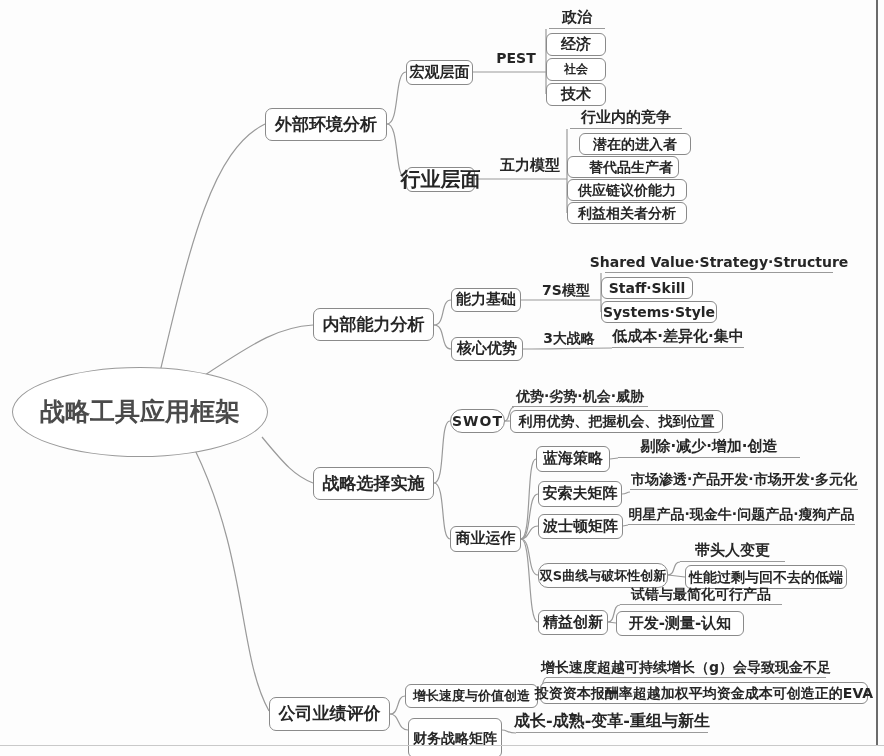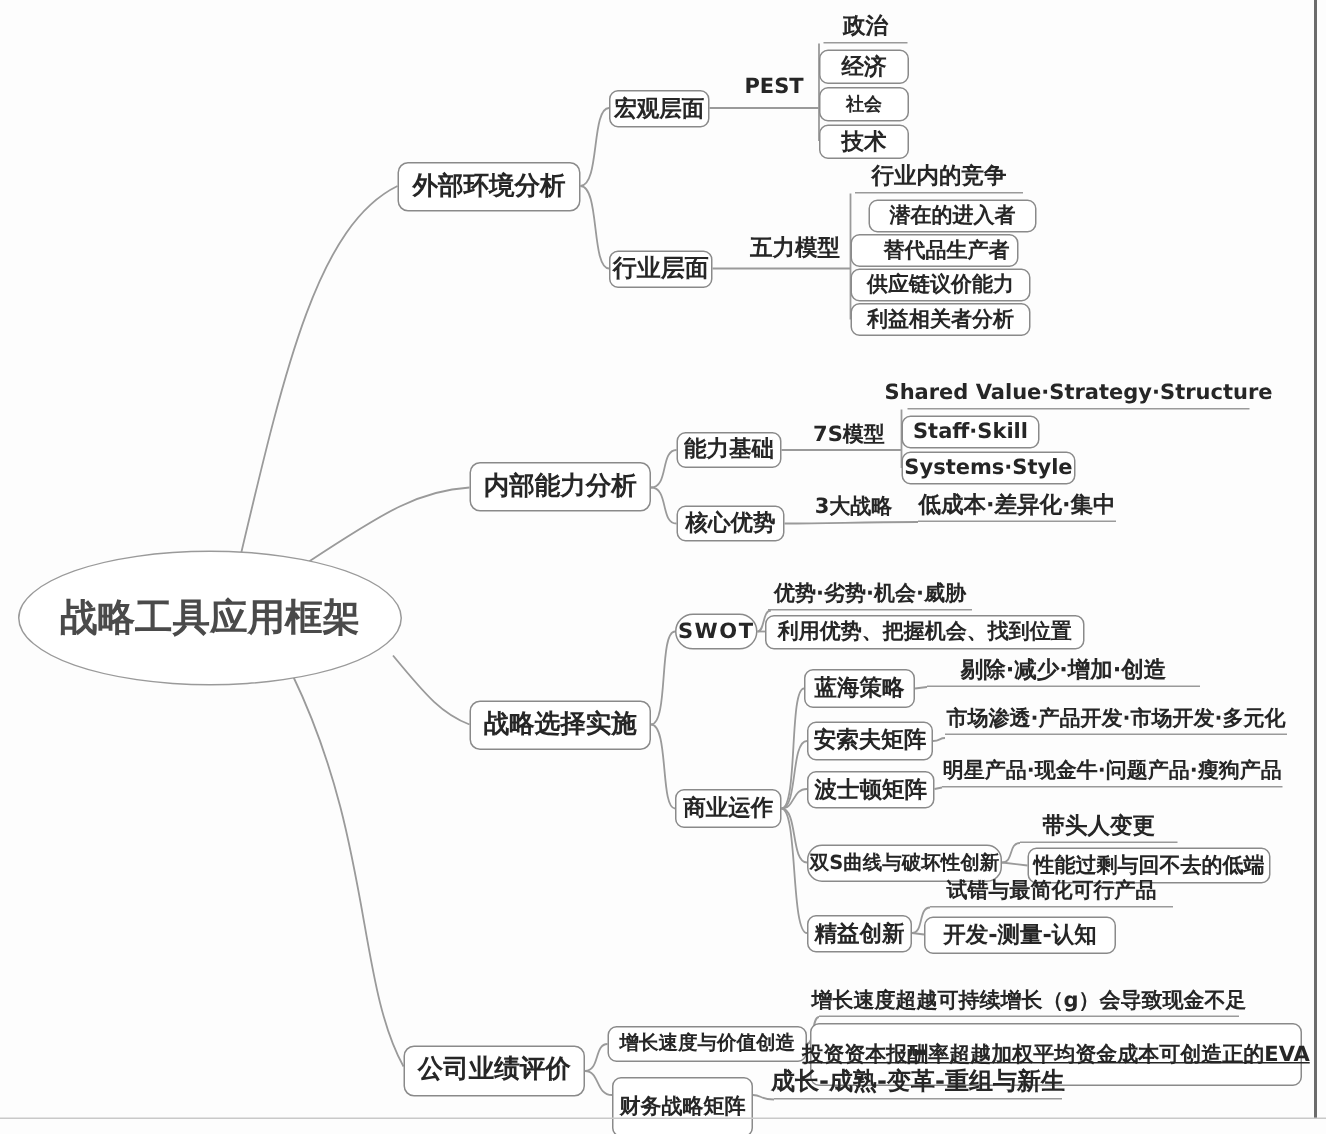--- a/index.html
+++ b/index.html
@@ -75,21 +75,21 @@
   <div class="node box main" style="left:265px;top:108px;width:122px;height:33px;font-size:17px;">外部环境分析</div>
 
   <div class="node box" style="left:406px;top:60px;width:67px;height:25px;font-size:15px;">宏观层面</div>
   <div class="node lbl" style="left:494px;top:50px;width:44px;height:17px;font-size:14px;">PEST</div>
 
   <div class="node uline" style="left:549px;top:12px;width:56px;height:17px;font-size:15px;">政治</div>
   <div class="node box" style="left:546px;top:33px;width:60px;height:23px;font-size:15px;">经济</div>
   <div class="node box" style="left:546px;top:58px;width:60px;height:23px;font-size:12px;">社会</div>
   <div class="node box" style="left:546px;top:83px;width:60px;height:23px;font-size:15px;">技术</div>
 
-  <div class="node box" style="left:406px;top:167px;width:69px;height:25px;font-size:16px;">行业层面</div>
+  <div class="node box" style="left:406px;top:167px;width:69px;height:25px;font-size:20px;">行业层面</div>
   <div class="node lbl" style="left:499px;top:157px;width:62px;height:18px;font-size:15px;">五力模型</div>
 
   <div class="node uline" style="left:570px;top:111px;width:112px;height:18px;font-size:15px;">行业内的竞争</div>
   <div class="node box" style="left:567px;top:133px;width:112px;height:22px;font-size:14px;margin-left:12px;">潜在的进入者</div>
   <div class="node box" style="left:567px;top:156px;width:112px;height:22px;font-size:14px;padding-left:16px;">替代品生产者</div>
   <div class="node box" style="left:567px;top:179px;width:120px;height:22px;font-size:14px;">供应链议价能力</div>
   <div class="node box" style="left:567px;top:202px;width:120px;height:22px;font-size:14px;">利益相关者分析</div>
 
   <div class="node box main" style="left:313px;top:308px;width:121px;height:33px;font-size:17px;">内部能力分析</div>
 
@@ -126,20 +126,20 @@
   <div class="node box" style="left:685px;top:565px;width:162px;height:24px;font-size:14px;">性能过剩与回不去的低端</div>
 
   <div class="node box" style="left:538px;top:610px;width:70px;height:25px;font-size:15px;">精益创新</div>
   <div class="node uline" style="left:620px;top:587px;width:162px;height:18px;font-size:14px;">试错与最简化可行产品</div>
   <div class="node box" style="left:616px;top:611px;width:128px;height:25px;font-size:15px;">开发-测量-认知</div>
 
   <div class="node box main" style="left:269px;top:697px;width:121px;height:34px;font-size:17px;">公司业绩评价</div>
 
   <div class="node box" style="left:405px;top:684px;width:133px;height:24px;font-size:13px;">增长速度与价值创造</div>
   <div class="node uline" style="left:546px;top:660px;width:280px;height:18px;font-size:14px;">增长速度超越可持续增长（g）会导致现金不足</div>
-  <div class="node box" style="left:540px;top:682px;width:328px;height:42px;font-size:14px;text-decoration:underline;">投资资本报酬率超越加权平均资金成本可创造正的EVA</div>
+  <div class="node box" style="left:540px;top:682px;width:328px;height:22px;font-size:14px;">投资资本报酬率超越加权平均资金成本可创造正的EVA</div>
 
   <div class="node box" style="left:408px;top:718px;width:94px;height:40px;font-size:14px;">财务战略矩阵</div>
   <div class="node uline" style="left:516px;top:712px;width:192px;height:21px;font-size:16px;">成长-成熟-变革-重组与新生</div>
 
   <div class="frame-right"></div>
   <div class="frame-bottom"></div>
 </div>
 
 </body></html>

